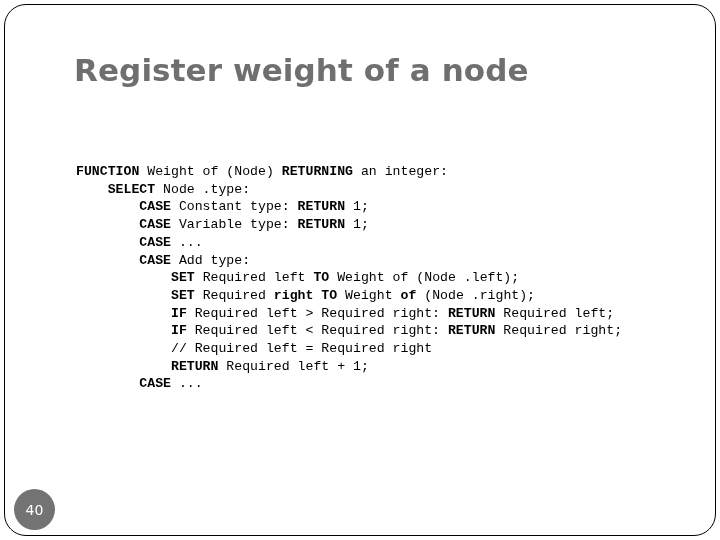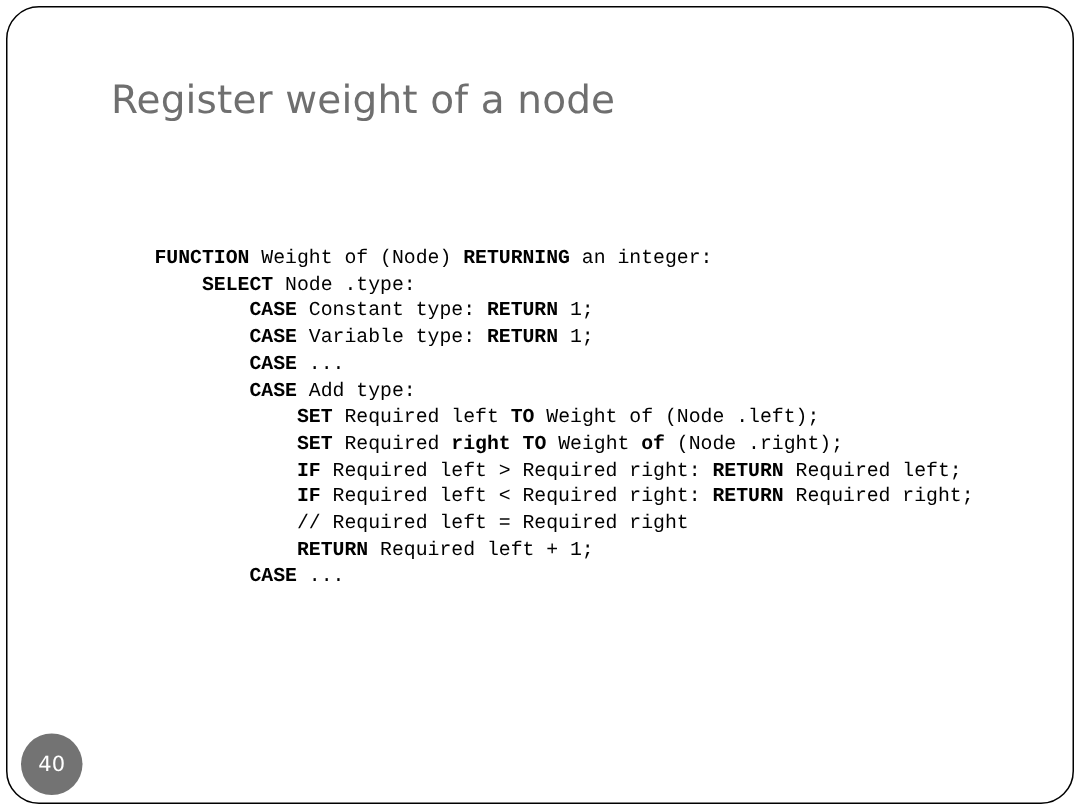--- a/index.html
+++ b/index.html
@@ -34,41 +34,40 @@
     border-radius: 22px;
     pointer-events: none;
   }
 
   .slide-title {
     position: absolute;
     left: 74px;
     top: 52px;
     width: 600px;
     font-family: "DejaVu Sans", sans-serif;
-    font-size: 26px;
-    font-weight: 400;
+    font-size: 31px;
+    font-weight: 700;
     color: #6f6f6f;
     letter-spacing: 0.1px;
     white-space: nowrap;
   }
 
   .code-block {
     position: absolute;
     left: 76px;
     top: 163px;
     width: 630px;
     font-family: "Liberation Mono", "DejaVu Sans Mono", monospace;
     font-size: 13.2px;
     line-height: 17.7px;
     color: #000000;
     white-space: pre;
   }
   .code-line {
     white-space: pre;
-    margin-left: 27px;
   }
   .kw {
     font-weight: bold;
   }
 
   .slide-number-badge {
     position: absolute;
     left: 14px;
     top: 489px;
     width: 41px;

